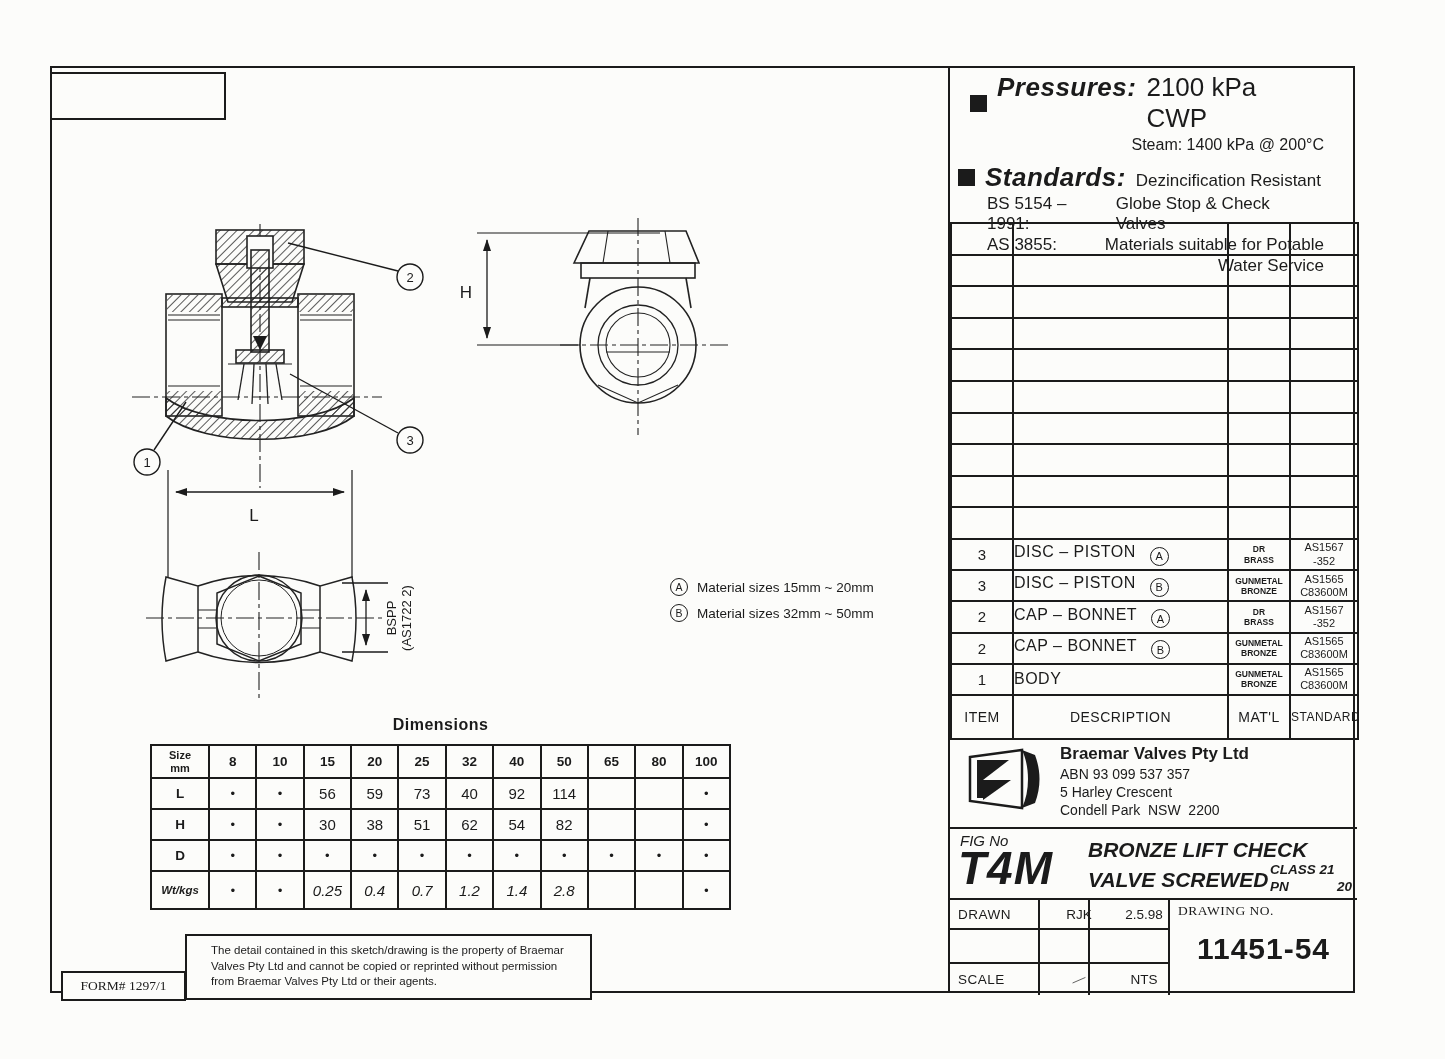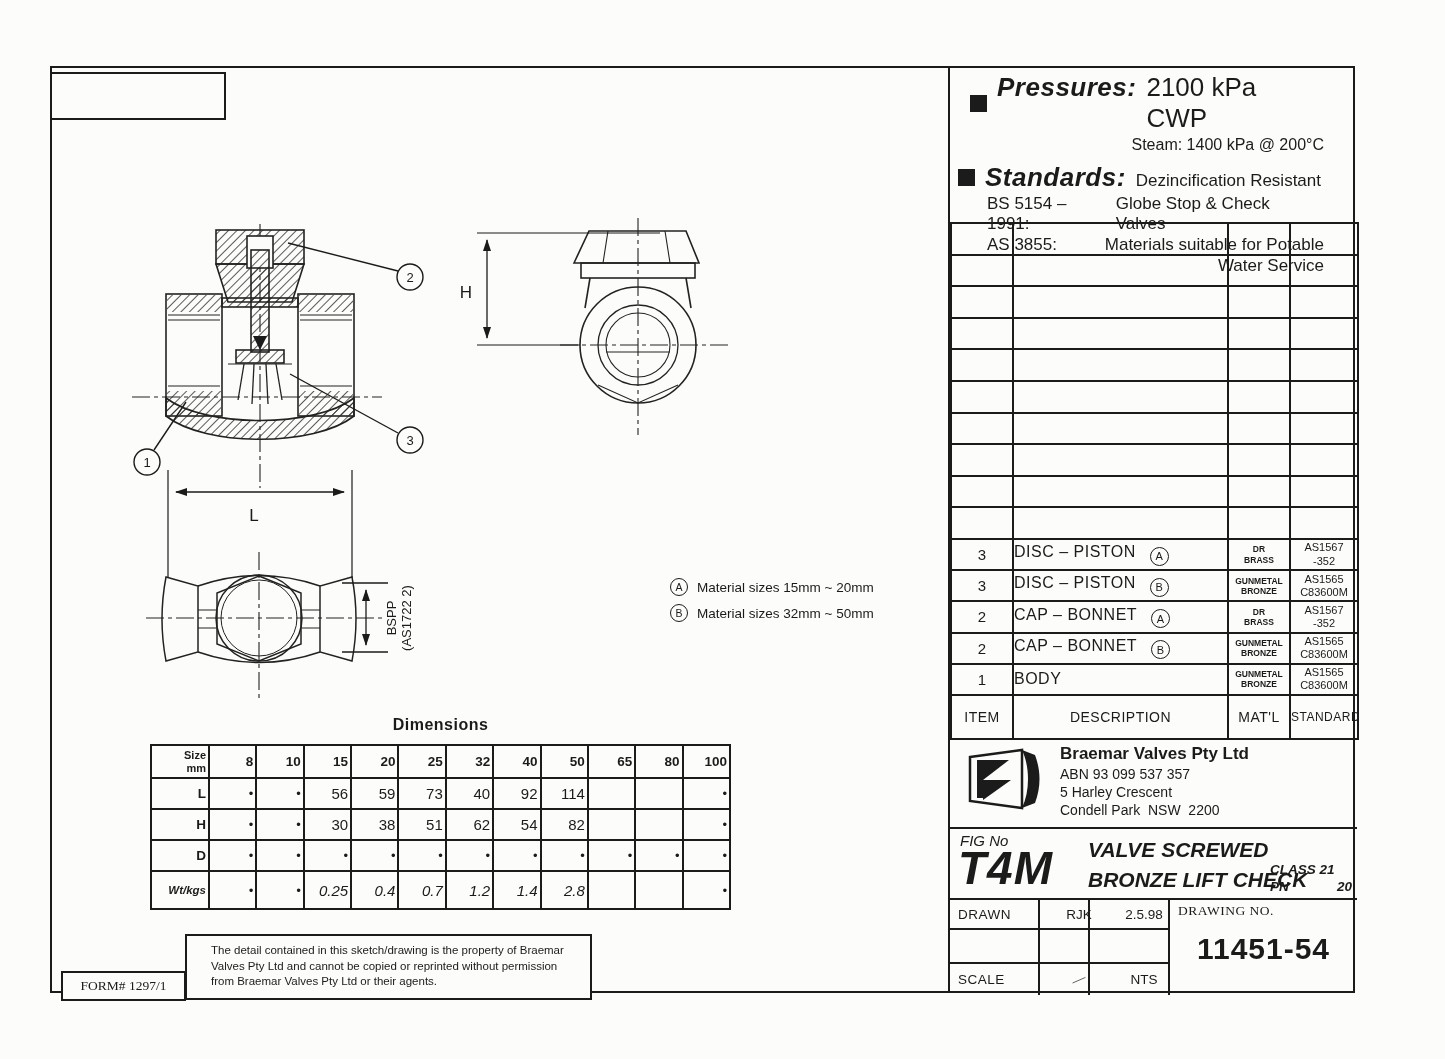--- a/index.html
+++ b/index.html
@@ -72,21 +72,21 @@
   .dwg-label { position:absolute; left:8px; top:3px; font-size:13.5px;
                font-family:"Liberation Serif", serif; letter-spacing:.5px; }
   .dwg-no { position:absolute; left:0; right:0; top:32px; text-align:center;
             font-size:30px; font-weight:600; letter-spacing:1px; }
 
   
   .dim-title { position:absolute; left:150px; top:716px; width:581px; text-align:center;
                font-size:16px; font-weight:bold; letter-spacing:.5px; }
   table.dims { position:absolute; left:150px; top:744px; width:581px;
                border-collapse:collapse; table-layout:fixed; }
-  table.dims td, table.dims th { border:2px solid #1b1b1b; text-align:right; padding:2px; }
+  table.dims td, table.dims th { border:2px solid #1b1b1b; text-align:center; padding:2px; }
   .dim-corner div { font-size:11px; font-weight:bold; line-height:1.15; }
   .dim-size { font-size:13.5px; font-weight:bold; }
   .dim-rowlab { font-size:13.5px; font-weight:bold; }
   .dim-rowlab.it { font-style:italic; font-size:11.5px; }
   .dim-val { font-size:15px; }
   .dim-val.it { font-style:italic; }
   .dim-val.dot { font-size:13px; }
 
   
   .note { position:absolute; display:flex; align-items:center; gap:9px; }
@@ -505,22 +505,22 @@
         <div class="co-line">ABN 93 099 537 357</div>
         <div class="co-line">5 Harley Crescent</div>
         <div class="co-line">Condell Park  NSW  2200</div>
       </div>
     </div>
 
     <div class="figblock">
       <div class="fig-label">FIG No</div>
       <div class="fig-no">T4M</div>
       <div class="fig-prod">
+        <div>BRONZE LIFT CHECK</div>
         <div>VALVE SCREWED</div>
-        <div>BRONZE LIFT CHECK</div>
       </div>
       <div class="fig-class">
         <div>CLASS 21</div>
         <div class="pn-row">
           <span>PN</span>
           <span>20</span>
         </div>
       </div>
     </div>
 

